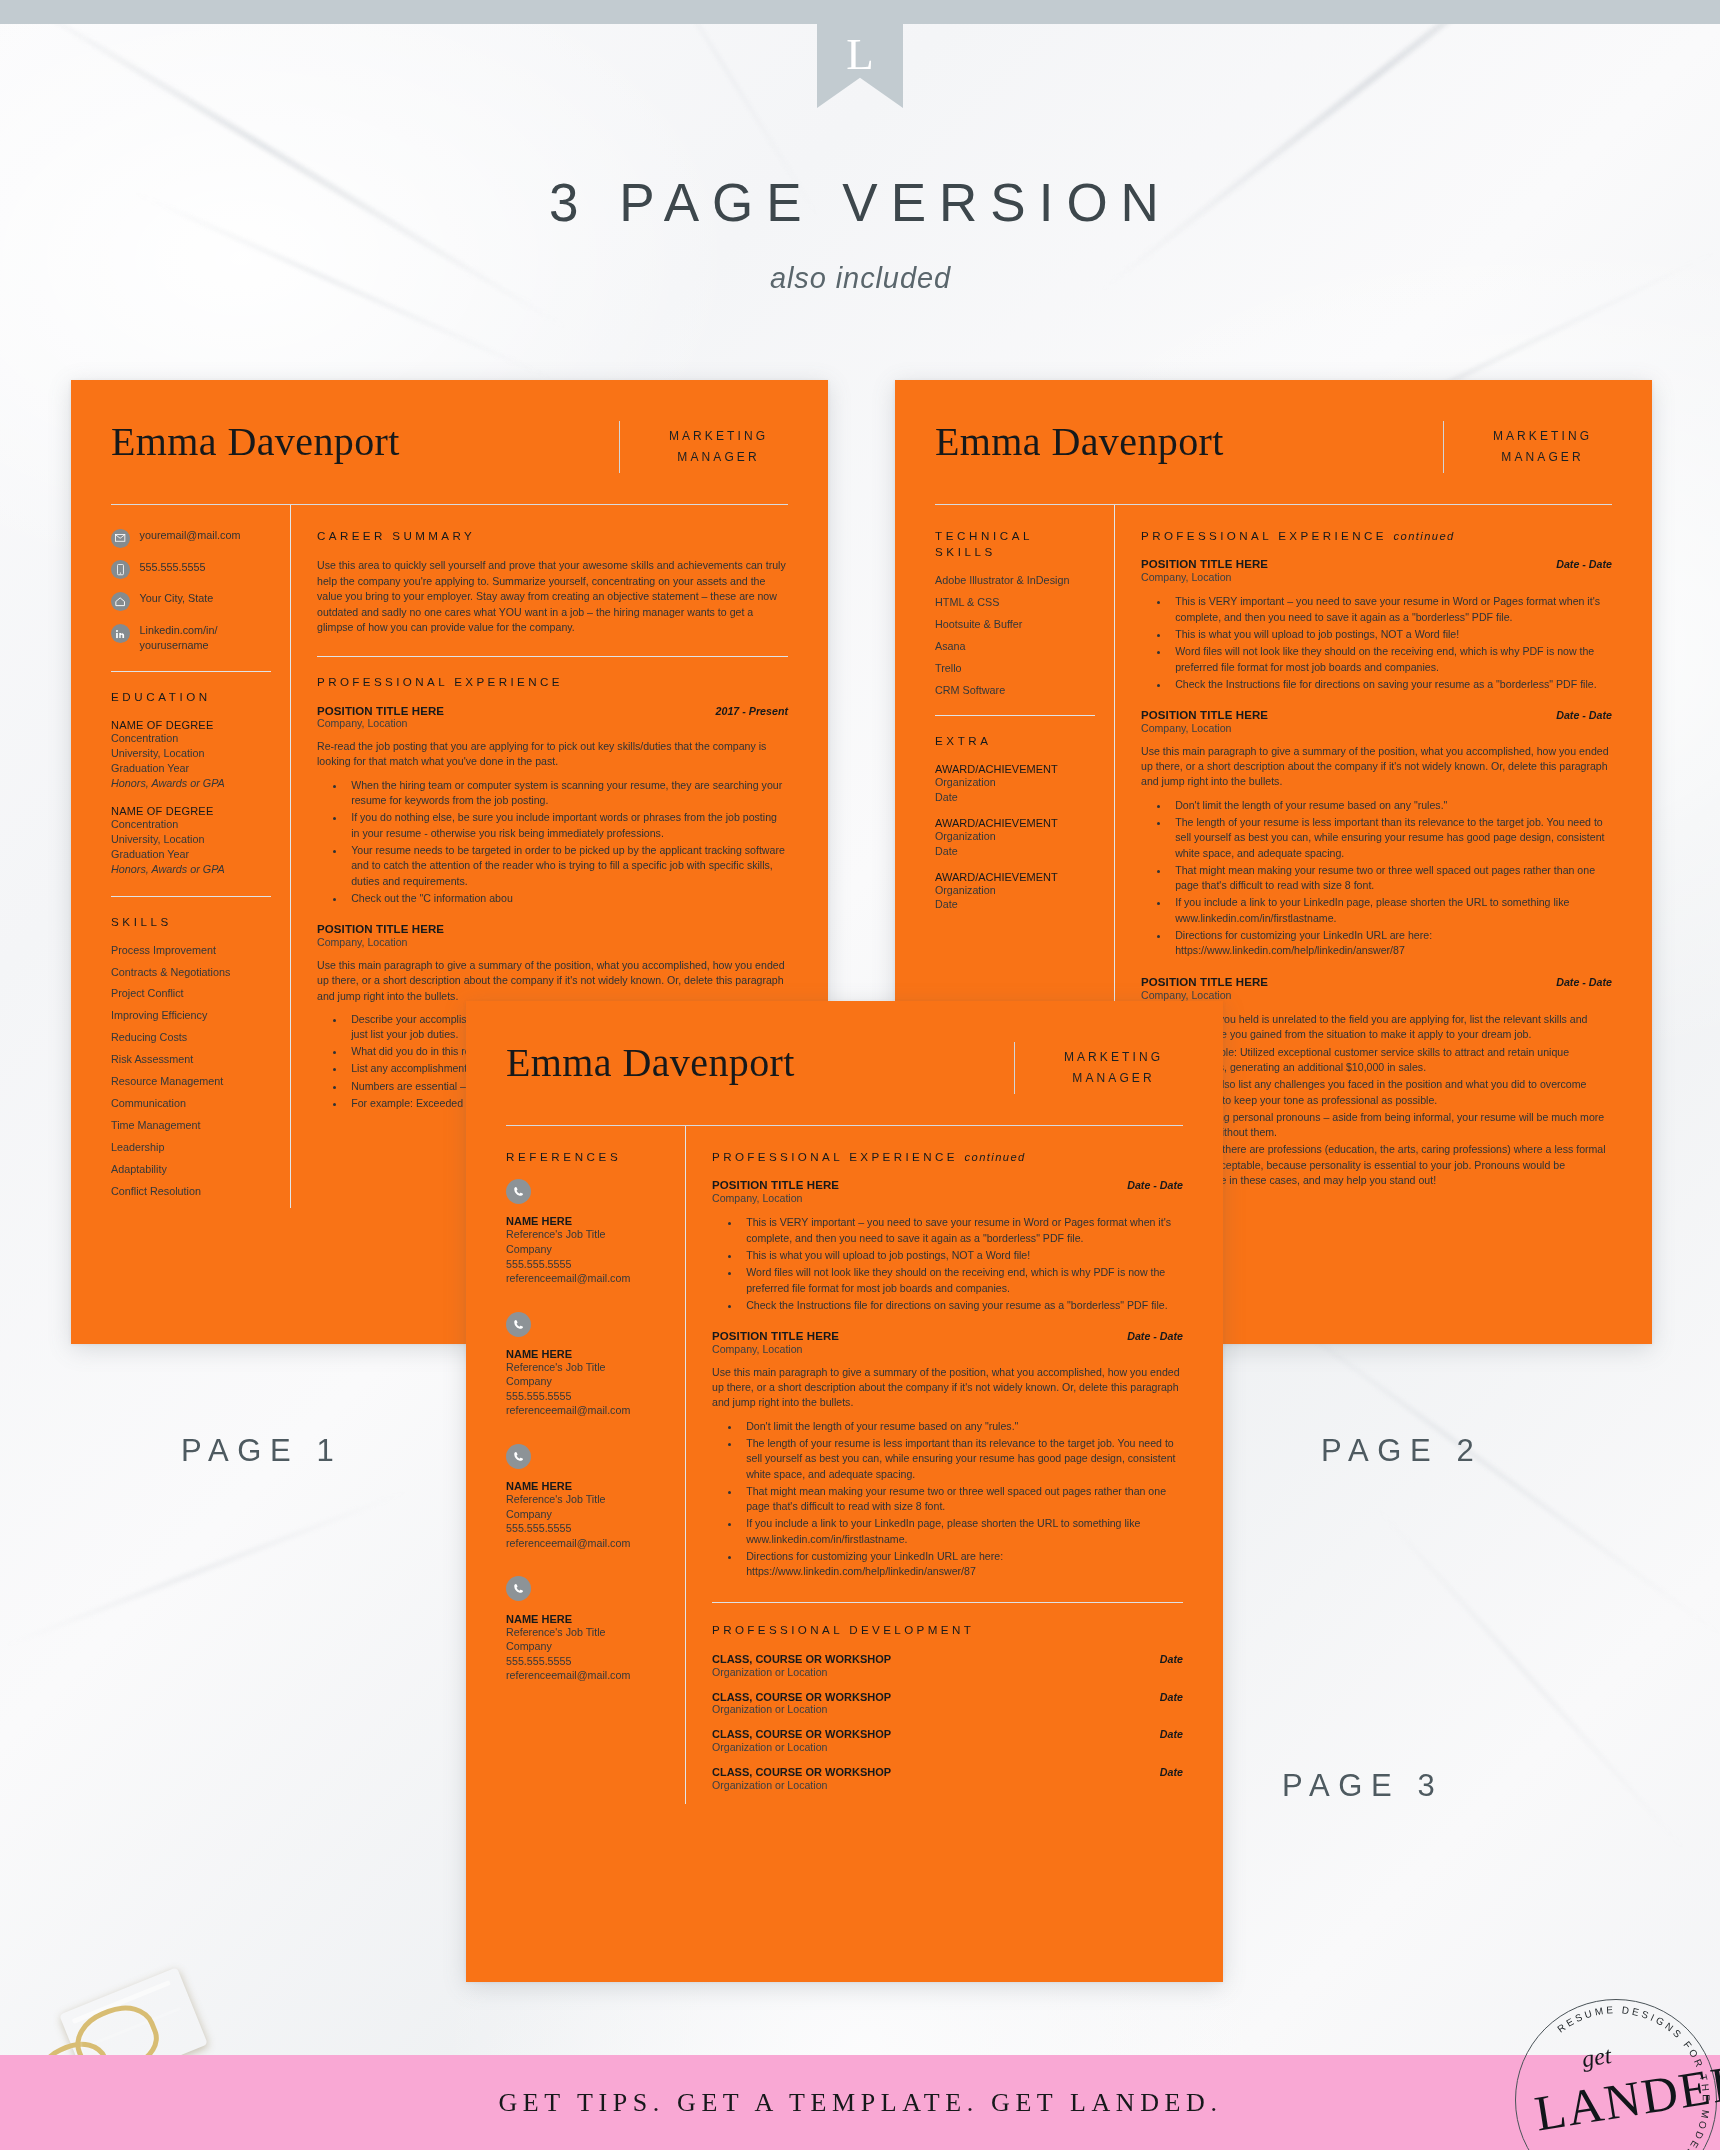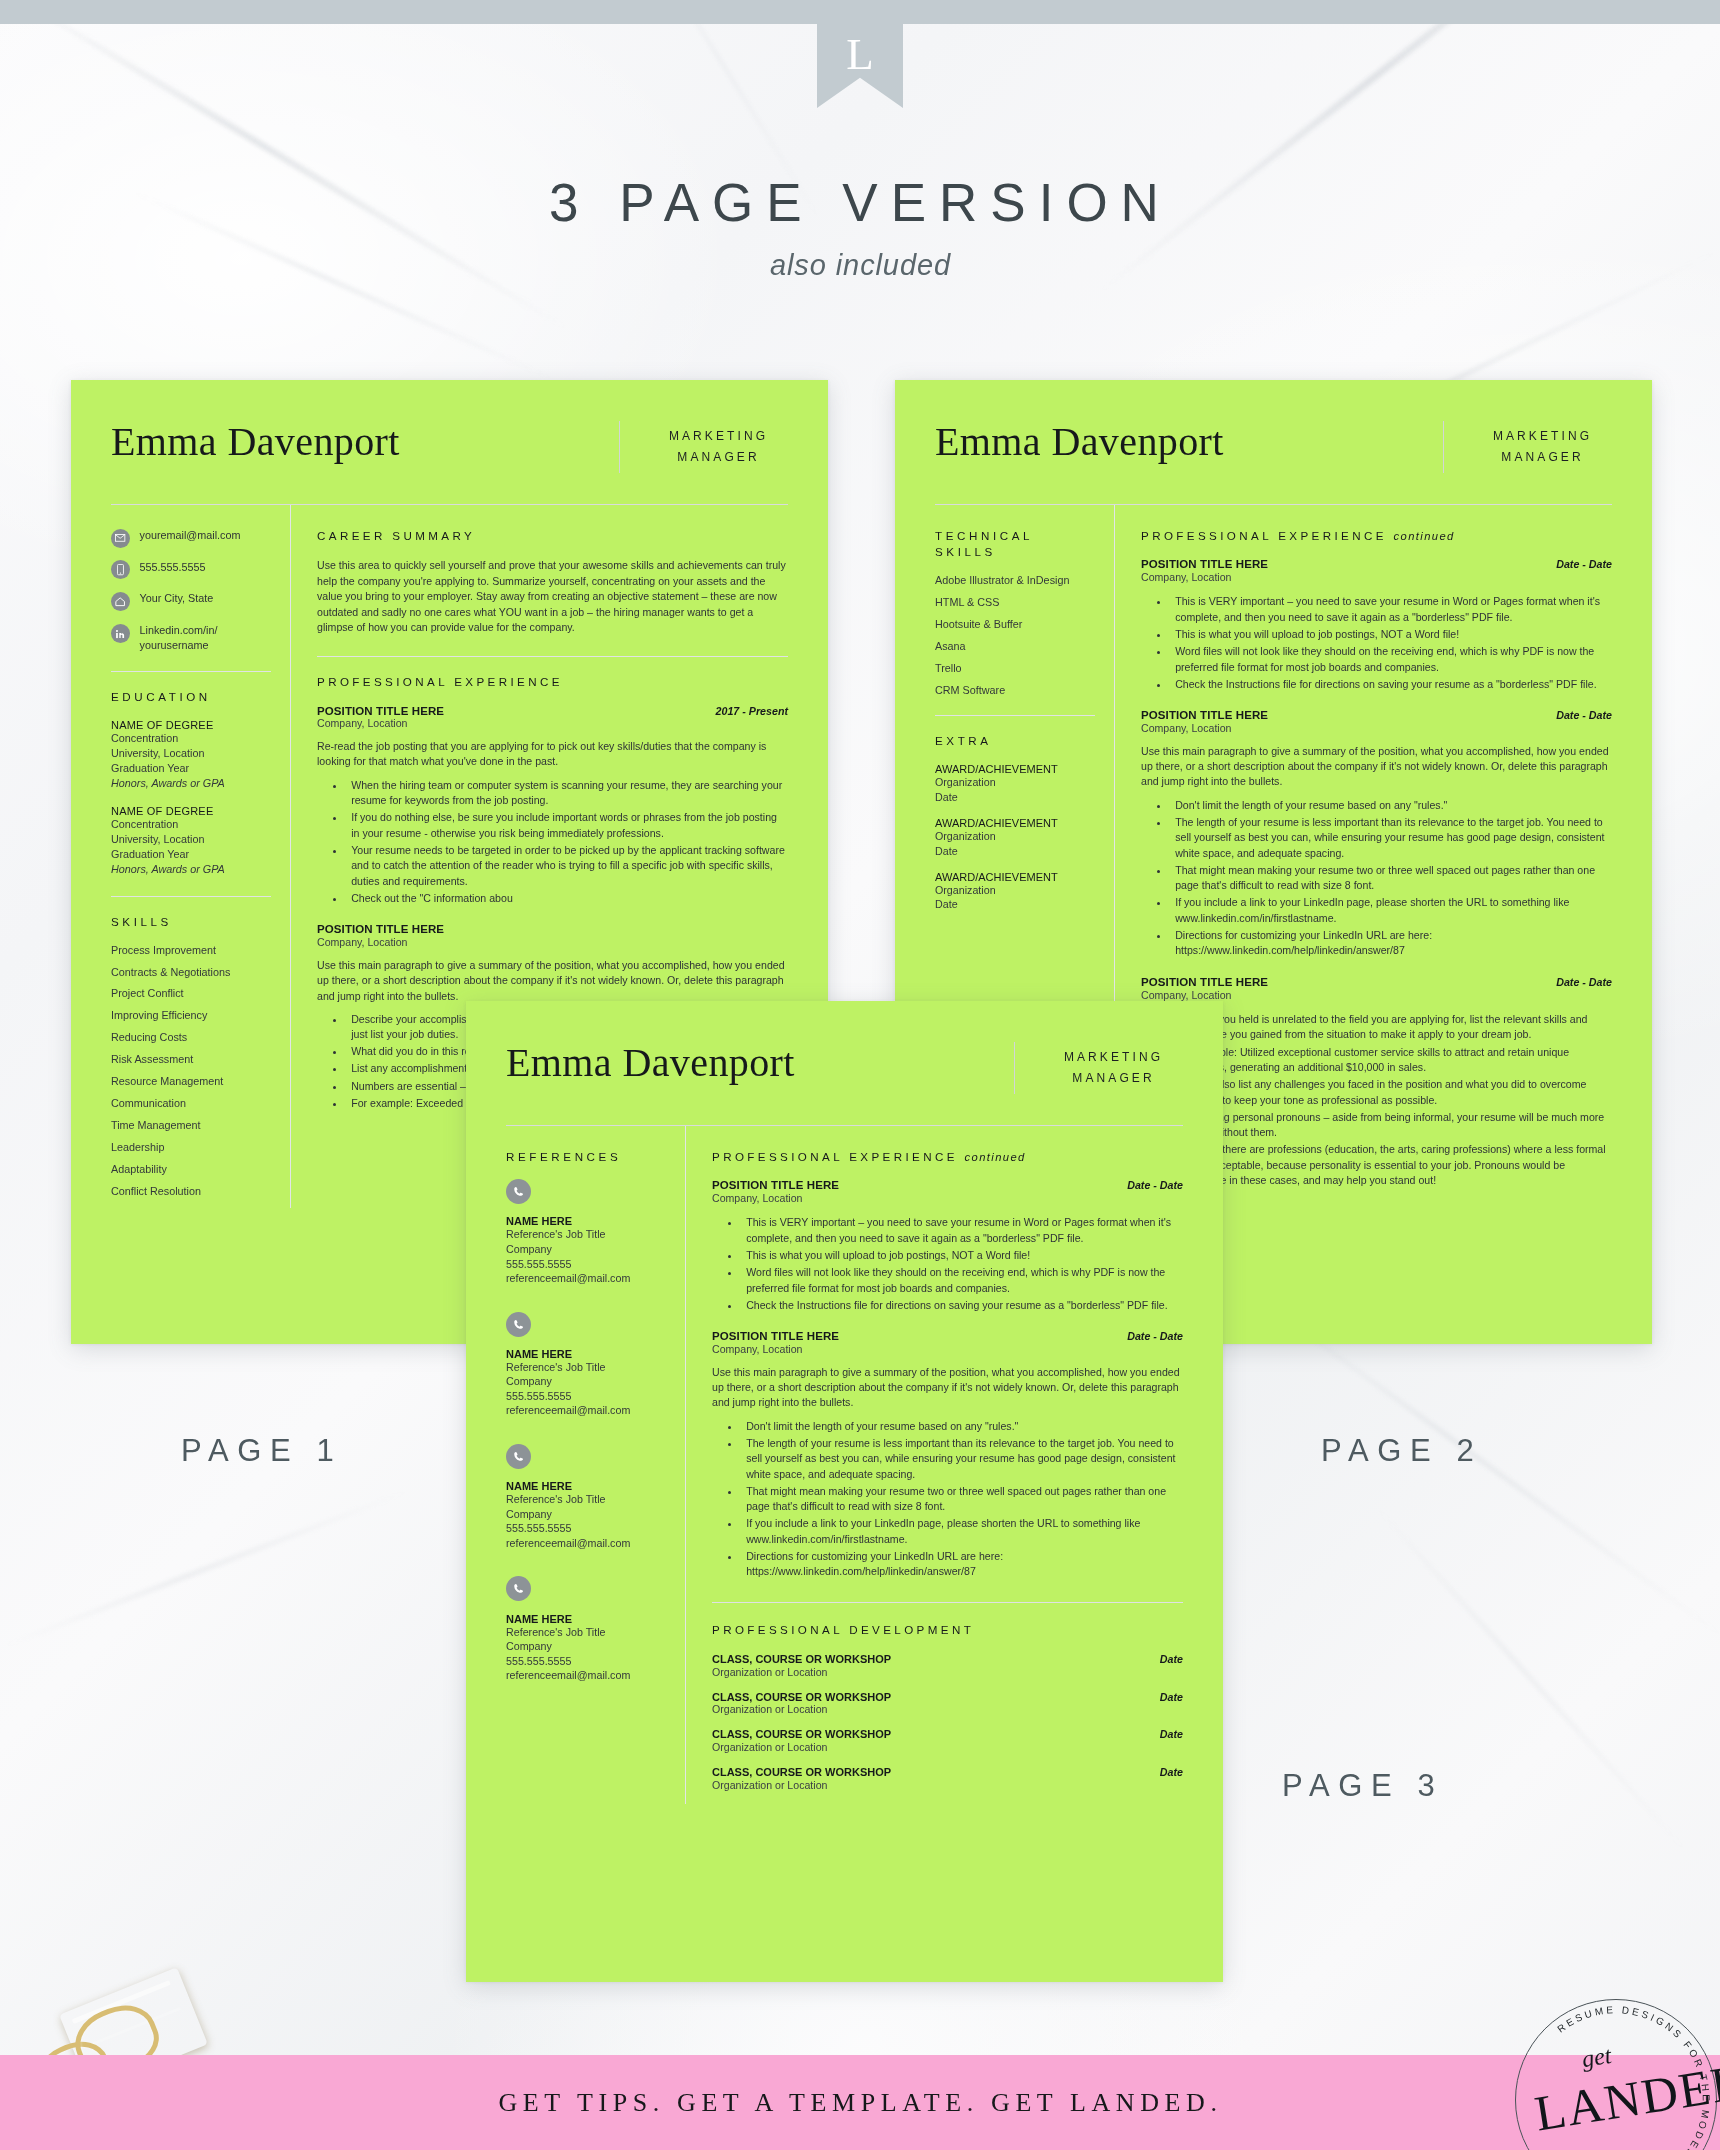--- a/index.html
+++ b/index.html
@@ -69,21 +69,21 @@
     left: 0; top: 172px;
     width: 1721px;
     text-align: center;
     font-size: 53px;
     letter-spacing: 13px;
     color: #3d474c;
     font-weight: 400;
   }
   .sub-title {
     position: absolute;
-    left: 0; top: 249px;
+    left: 0; top: 262px;
     width: 1721px;
     text-align: center;
     font-size: 29px;
     font-style: italic;
     color: #5a666c;
     letter-spacing: 0.9px;
   }
 
   
   .page-label {
@@ -93,21 +93,21 @@
     color: #4e5a60;
     font-weight: 400;
   }
   .page-label.p1 { left: 181px;  top: 1433px; }
   .page-label.p2 { left: 1321px; top: 1433px; }
   .page-label.p3 { left: 1282px; top: 1768px; }
 
   
   .sheet {
     position: absolute;
-    background: #bef264;
+    background: #f97316;
     box-shadow: 0 5.2px 22.4px rgba(90,100,110,0.20), 0 0.9px 3.4px rgba(90,100,110,0.12);
     overflow: hidden;
   }
   .sheet-1 { left: 71px;  top: 380px;  width: 757px; height: 964px; }
   .sheet-2 { left: 895px; top: 380px; width: 757px; height: 964px; }
   .sheet-3 { left: 466px;  top: 1001px; width: 757px; height: 981px; z-index: 5; }
 
   
   .r-head {
     display: flex; align-items: flex-start;

